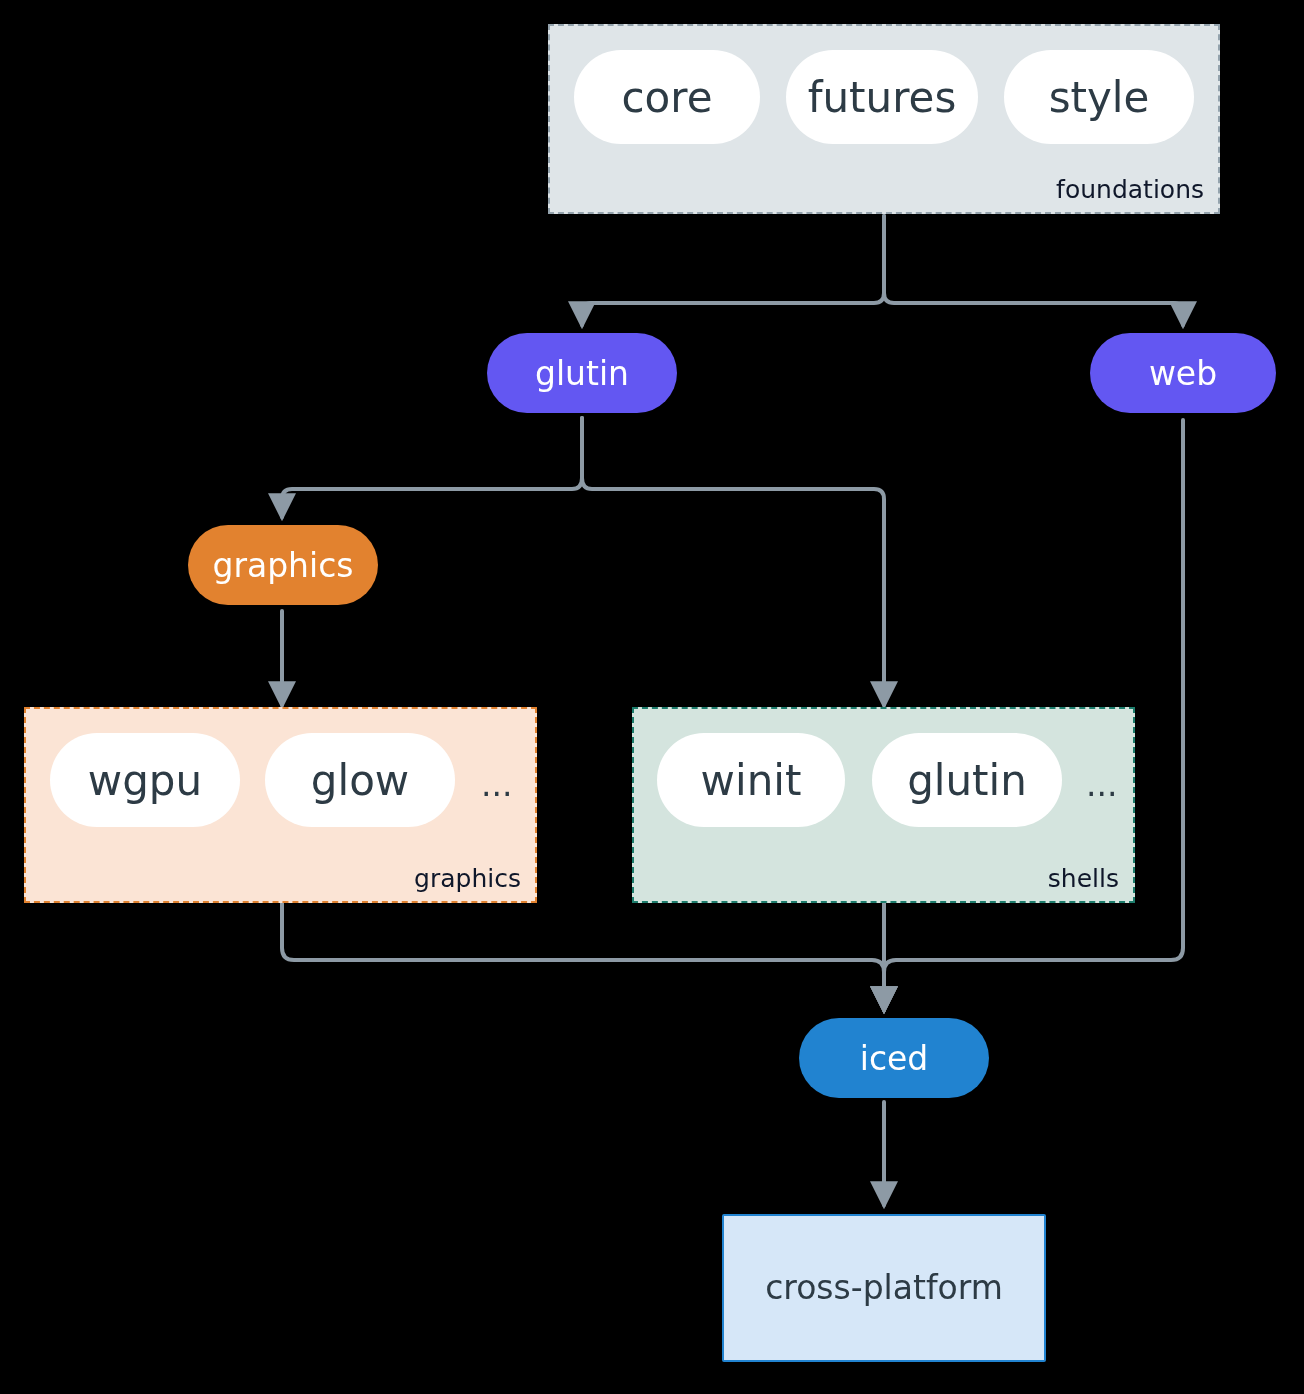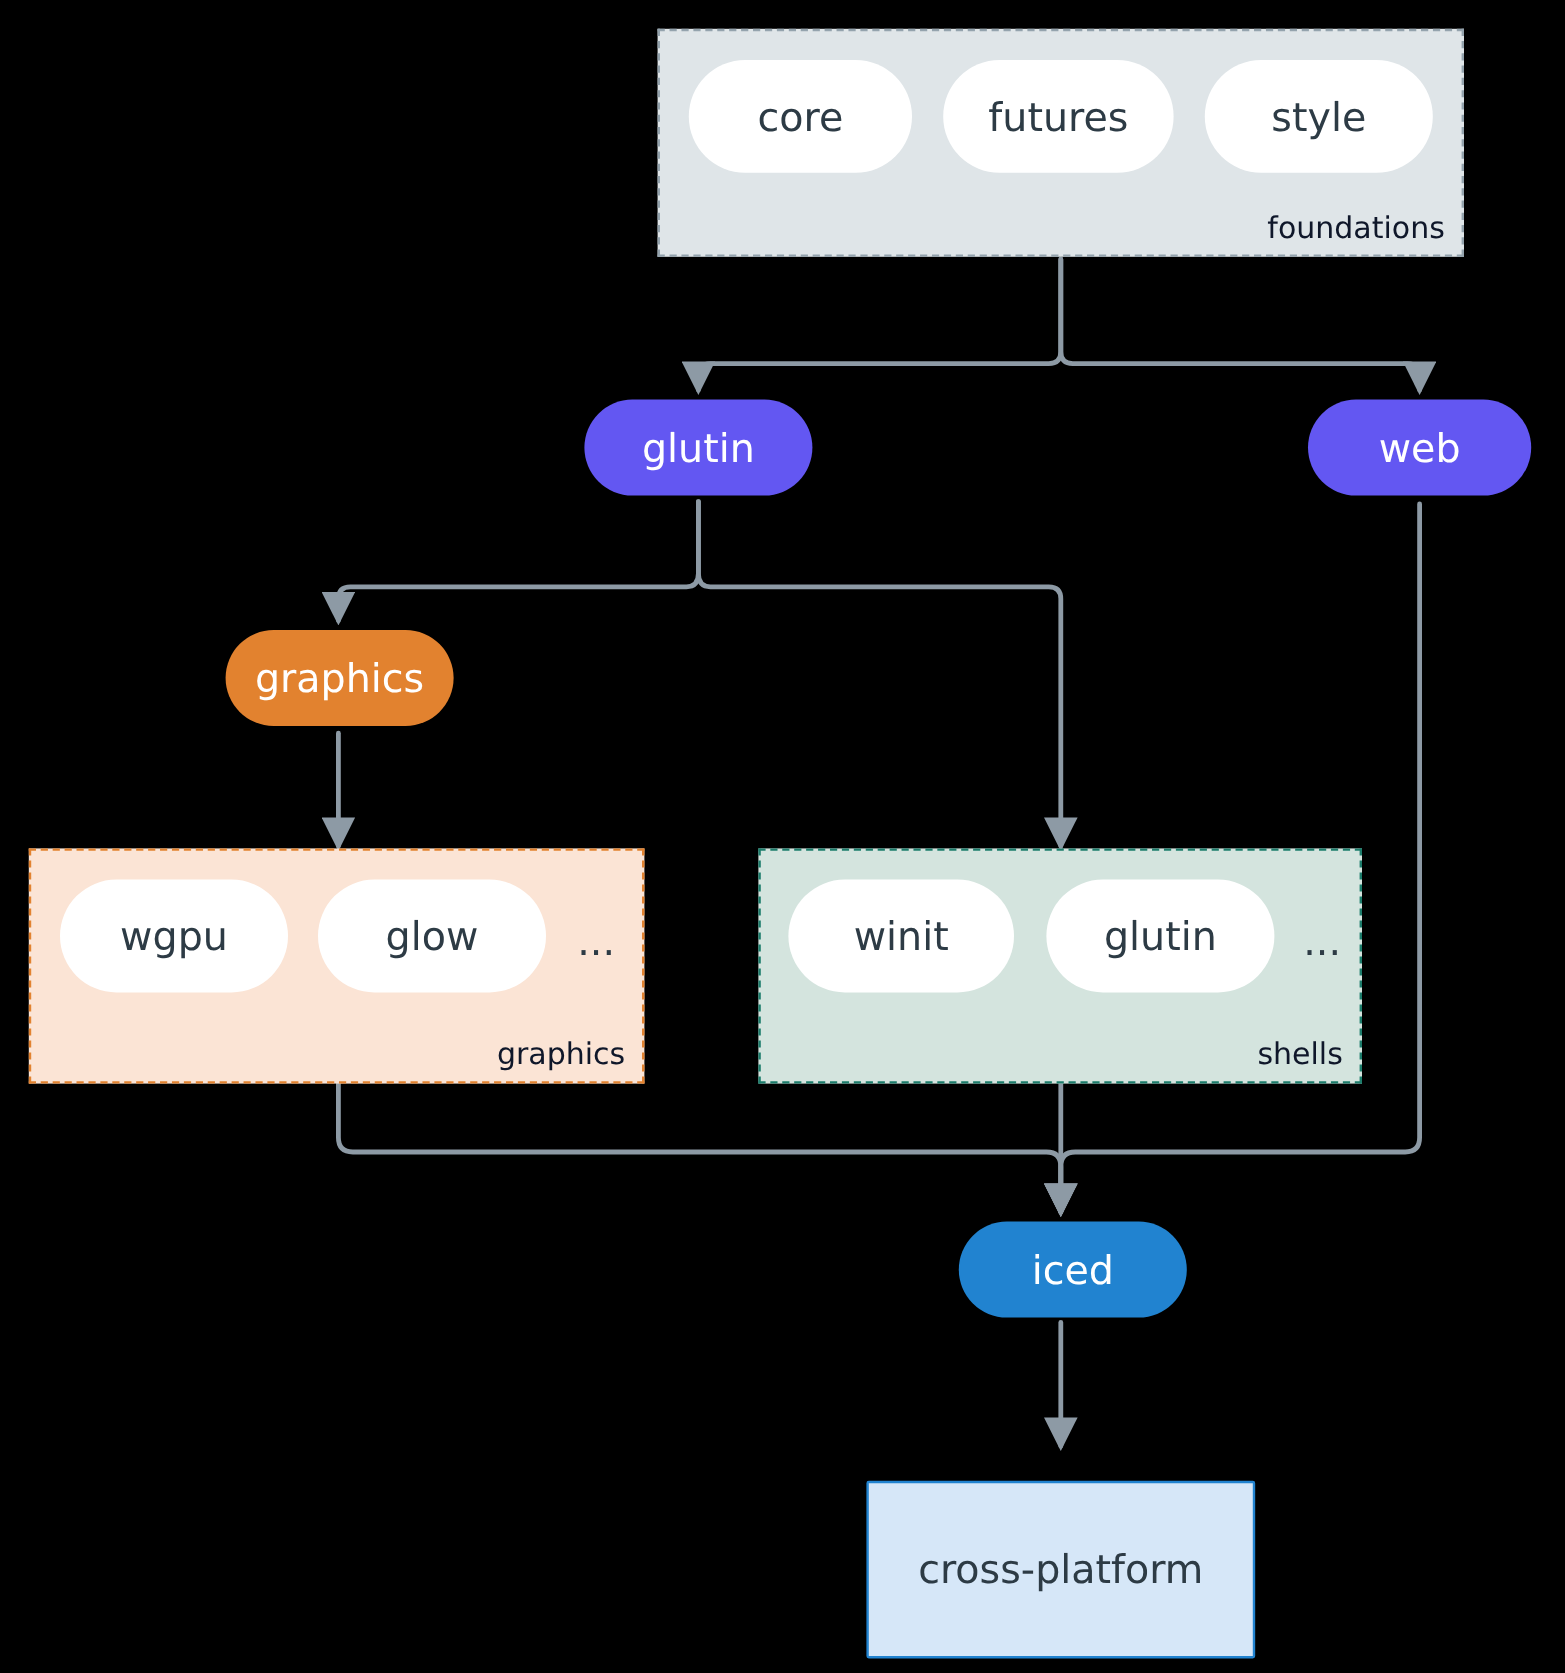--- a/index.html
+++ b/index.html
@@ -37,21 +37,21 @@
   }
   .pill {
     position: absolute;
     box-sizing: border-box;
     display: flex;
     align-items: center;
     justify-content: center;
     border-radius: 999px;
     background: #ffffff;
     color: #2d3b45;
-    font-size: 33px;
+    font-size: 42px;
     white-space: nowrap;
   }
   .node {
     position: absolute;
     box-sizing: border-box;
     display: flex;
     align-items: center;
     justify-content: center;
     border-radius: 999px;
     color: #ffffff;
@@ -69,21 +69,20 @@
     position: absolute;
     box-sizing: border-box;
     display: flex;
     flex-direction: column;
     align-items: center;
     justify-content: center;
     color: #2d3b45;
     font-size: 33px;
     line-height: 1.35;
     text-align: center;
-    margin-top: 20px;
   }
   
   .cluster-foundations {
     background: #dfe5e8;
     border: 2px dashed #94a3ad;
   }
   .cluster-renderers {
     background: #fbe4d5;
     border: 2px dashed #e2822f;
   }

